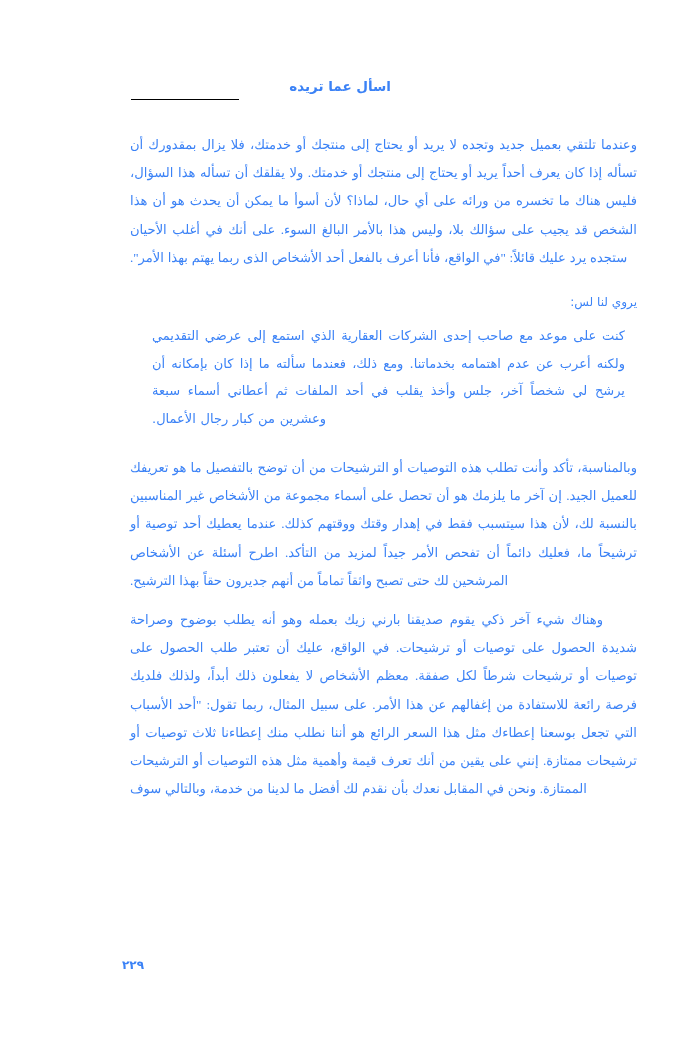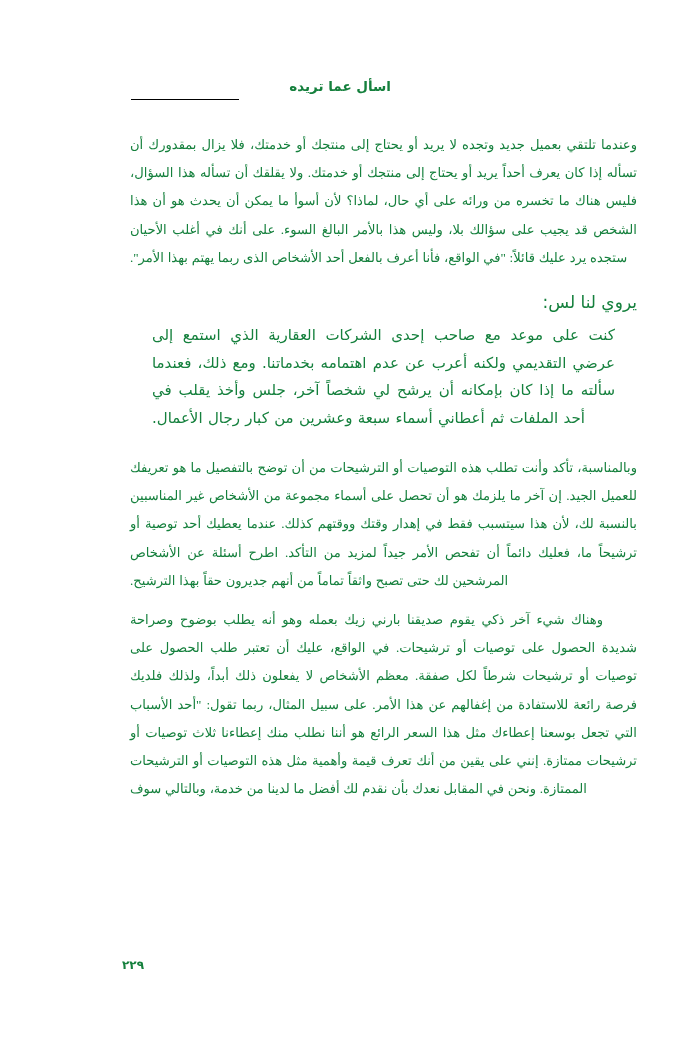--- a/index.html
+++ b/index.html
@@ -10,21 +10,21 @@
   }
 
   .page {
     position: relative;
     width: 630px;
     height: 1064px;
     margin: 0 auto;
     background: #ffffff;
     overflow: hidden;
     font-family: "DejaVu Sans", "Liberation Sans", sans-serif;
-    color: #15803d;
+    color: #3b82f6;
     box-sizing: border-box;
   }
 
   
   .running-head {
     position: absolute;
     top: 76px;
     left: 97px;
     width: 260px;
     direction: rtl;
@@ -76,32 +76,32 @@
     text-indent: 34px;
   }
 
   .par-gap-sm { height: 11px; }
   .par-gap-md { height: 17px; }
   .par-gap-lg { height: 22px; }
 
   
   .lead-in {
     font-family: "DejaVu Sans", "Liberation Sans", sans-serif;
-    font-size: 17px;
+    font-size: 12px;
     line-height: 26px;
     text-align: right;
     text-indent: 0;
     margin: 0;
   }
 
   
   .quote-block {
-    margin: 7px 22px 0 22px;
+    margin: 7px 12px 0 22px;
     font-family: "DejaVu Sans", "Liberation Sans", sans-serif;
-    font-size: 15px;
+    font-size: 13px;
     line-height: 27.5px;
     text-align: justify;
     text-align-last: left;
     word-spacing: 0.6px;
   }
 
   .quote-block p {
     margin: 0;
   }
 

